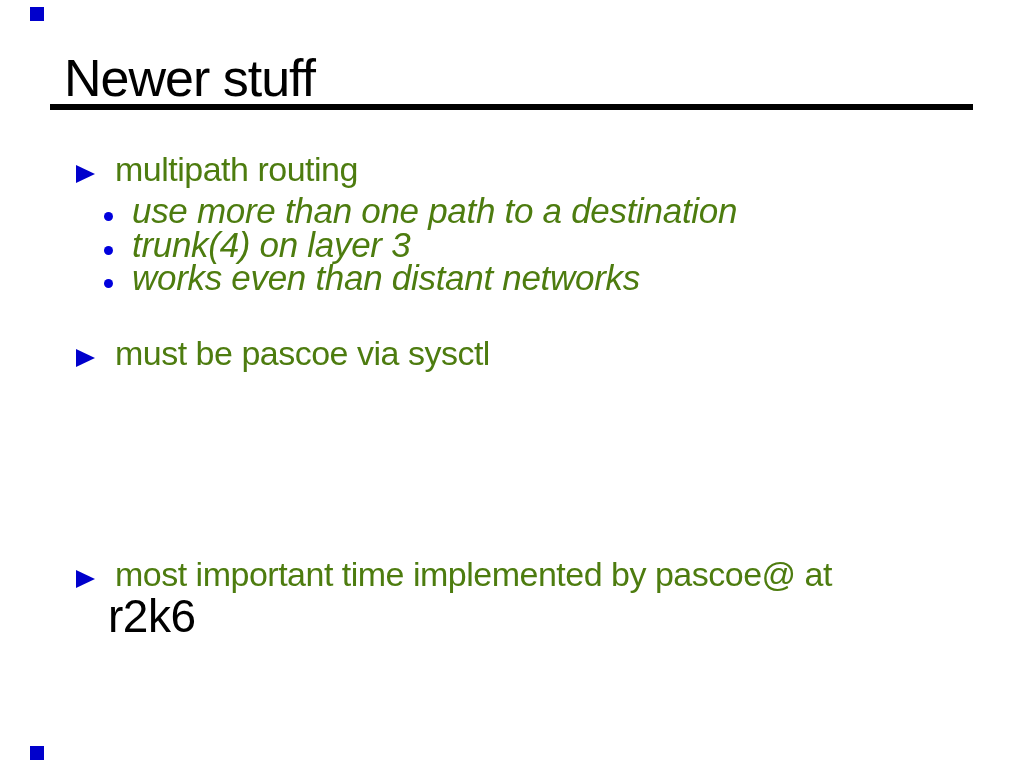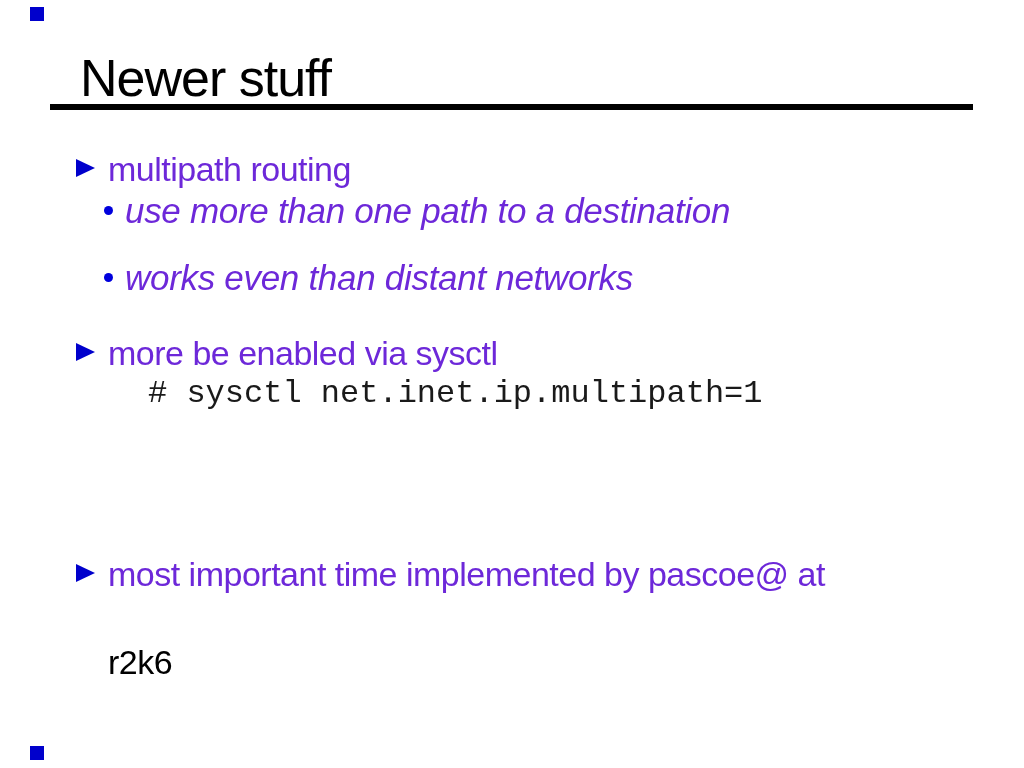--- a/index.html
+++ b/index.html
@@ -21,43 +21,44 @@
     position: absolute;
     width: 14px;
     height: 14px;
     background: #0000cc;
   }
   .corner-mark.top { left: 30px; top: 7px; }
   .corner-mark.bottom { left: 30px; top: 746px; }
 
   .slide-title {
     position: absolute;
-    left: 80px;
+    left: 64px;
     top: 52px;
     font-size: 52px;
     line-height: 52px;
     color: #000000;
     letter-spacing: -1px;
     white-space: nowrap;
   }
   .title-rule {
     position: absolute;
     left: 50px;
     top: 104px;
     width: 923px;
     height: 6px;
     background: #000000;
   }
 
   .row {
     position: absolute;
     display: flex;
-    align-items: flex-start;
+    align-items: center;
     white-space: nowrap;
-    color: #6d28d9;
+    color: #4d7c0f;
+    gap: 7px;
   }
   .row.main { left: 76px; font-size: 34px; line-height: 38px; letter-spacing: -0.5px; }
   .row.sub  { left: 104px; font-size: 35px; line-height: 30px; letter-spacing: -0.3px; font-style: italic; }
 
   .tri-bullet {
     width: 0; height: 0;
     border-left: 19px solid #0000cc;
     border-top: 9px solid transparent;
     border-bottom: 9px solid transparent;
     margin-top: 9px;
@@ -77,26 +78,25 @@
     left: 148px;
     font-family: "Liberation Mono", "DejaVu Sans Mono", monospace;
     font-size: 32px;
     line-height: 36px;
     color: #1a1a1a;
     white-space: pre;
   }
   .continuation {
     position: absolute;
     left: 108px;
-    font-size: 34px;
+    font-size: 46px;
     line-height: 38px;
     letter-spacing: -0.5px;
     color: #000000;
     white-space: nowrap;
-    margin-top: 46px;
   }
 </style>
 </head>
 <body>
 
 <div class="slide">
 
   <div class="corner-mark top"></div>
 
   <div class="slide-title">Newer stuff</div>
@@ -104,31 +104,34 @@
 
   <div class="row main" style="top:150px">
     <span class="tri-bullet"></span>
     <span>multipath routing</span>
   </div>
 
   <div class="row sub" style="top:196px">
     <span class="dot-bullet"></span>
     <span>use more than one path to a destination</span>
   </div>
+  <div class="row sub" style="top:230px">
+    <span class="dot-bullet"></span>
+    <span>trunk(4) on layer 3</span>
+  </div>
   <div class="row sub" style="top:263px">
     <span class="dot-bullet"></span>
     <span>works even than distant networks</span>
   </div>
 
   <div class="row main" style="top:334px">
     <span class="tri-bullet"></span>
-    <span>more be enabled via sysctl</span>
+    <span>must be pascoe via sysctl</span>
   </div>
 
-  <div class="code-line" style="top:376px"># sysctl net.inet.ip.multipath=1</div>
 
 
   <div class="row main" style="top:555px">
     <span class="tri-bullet"></span>
     <span>most important time implemented by pascoe@ at</span>
   </div>
 
   <div class="continuation" style="top:597px">r2k6</div>
 
   <div class="corner-mark bottom"></div>

